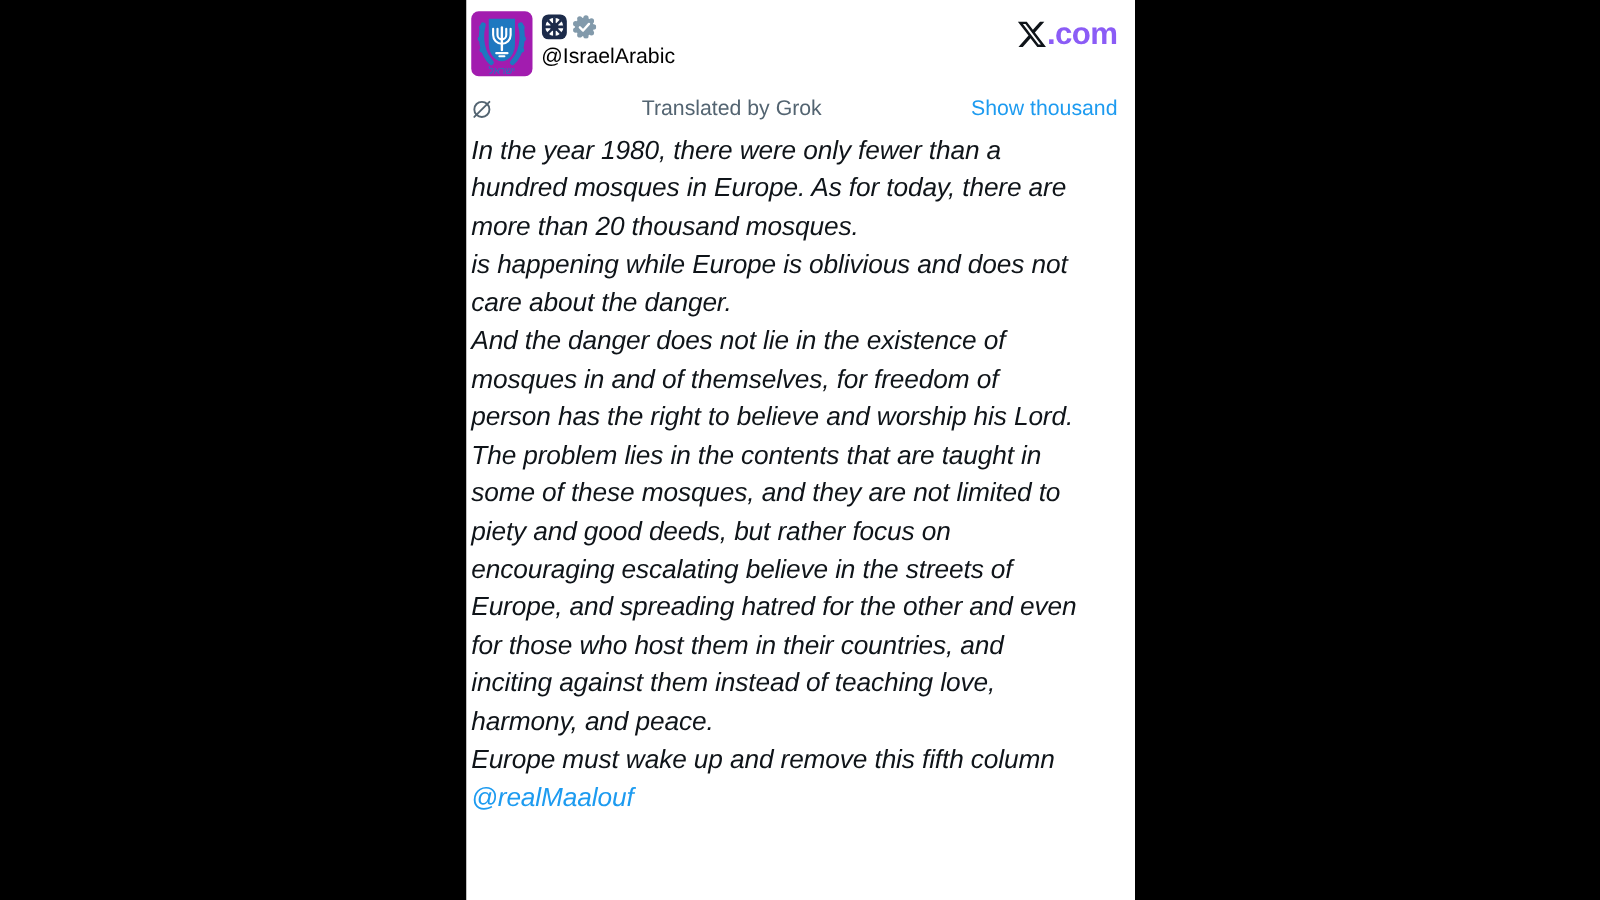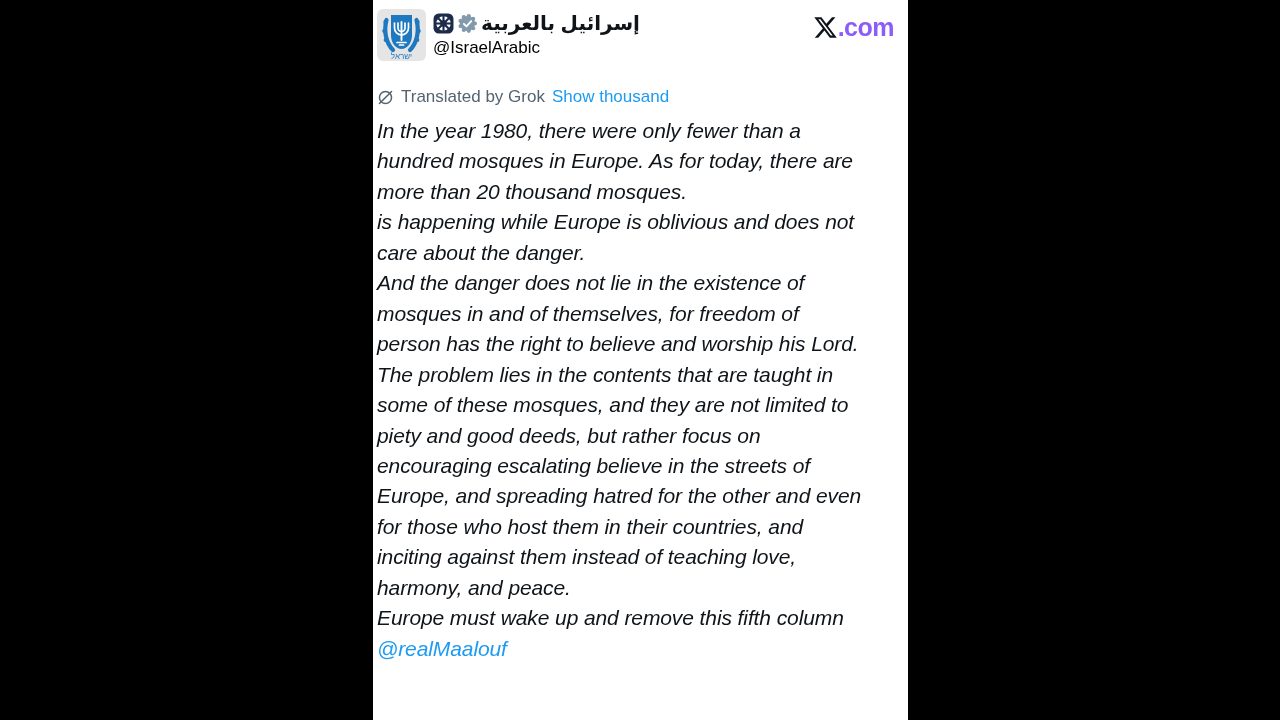--- a/index.html
+++ b/index.html
@@ -3,32 +3,32 @@
 <meta charset="utf-8">
 <style>
   * { margin:0; padding:0; box-sizing:border-box; }
   html,body { width:1280px; height:720px; background:#000; overflow:hidden;
               font-family:"Liberation Sans","DejaVu Sans",sans-serif; }
   .stage { position:relative; width:1280px; height:720px; background:#000; }
   .card { position:absolute; left:373px; top:0; width:535px; height:720px;
           background:#fff; padding:9px 14px 0 4px; }
   
   .hdr { display:flex; align-items:flex-start; }
-  .avatar { width:49px; height:52px; border-radius:6px; background:#e5e5e5;
+  .avatar { width:49px; height:52px; border-radius:6px; background:#a21caf;
             flex:0 0 auto; margin-right:7px; }
   .idcol { display:flex; flex-direction:column; padding-top:2px; }
   .namerow { display:flex; align-items:center; gap:4px; }
   .dispname { font-size:20px; font-weight:700; color:#0f1419; line-height:24px; direction:rtl; }
   .handle { font-size:17px; color:#000000; line-height:20px; margin-top:3px; }
   .spacer { flex:1 1 auto; }
   .sitemark { display:flex; align-items:center; margin-top:4px; color:#0f1419; }
   .sitemark svg { width:25px; height:25px; }
   .domaintxt { font-size:25px; font-weight:700; color:#8b5cf6; letter-spacing:-0.5px; }
   
-  .transrow { display:flex; align-items:center; gap:7px; margin-top:26px; }
+  .transrow { display:flex; align-items:center; gap:7px; margin-top:16px;justify-content:space-between; }
   .translabel { font-size:17px; color:#536471; }
   .showorig { font-size:17px; color:#1d9bf0; cursor:pointer; }
   
   .tweettext { margin-top:9px;font-style:italic; }
   .tline { font-size:21px; line-height:30.45px; color:#0f1419; white-space:nowrap;
            letter-spacing:-0.1px; }
   .mention { font-size:21px; line-height:30.45px; color:#1d9bf0; white-space:nowrap;
              cursor:pointer; letter-spacing:-0.1px; }
   .badge { flex:0 0 auto; display:inline-flex; }
 </style>
@@ -94,21 +94,20 @@
                 <circle cx="6.1" cy="16.75" r="2.2"></circle>
                 <circle cx="2.67" cy="12.67" r="2.2"></circle>
                 <circle cx="2.67" cy="7.33" r="2.2"></circle>
                 <circle cx="6.1" cy="3.25" r="2.2"></circle>
                 <circle cx="11.35" cy="2.32" r="2.2"></circle>
                 <circle cx="15.97" cy="4.99" r="2.2"></circle>
               </g>
               <polyline points="6.2,10.4 8.9,13.1 13.9,7.5" fill="none" stroke="#fff" stroke-width="2" stroke-linecap="round" stroke-linejoin="round"></polyline>
             </svg>
           </span>
-          <span class="dispname">إسرائيل بالعربية</span>
         </div>
         <div class="handle">@IsraelArabic</div>
       </div>
 
       <div class="spacer"></div>
 
       <div class="sitemark">
         <svg viewBox="0 0 24 24">
           <path fill="#0f1419" d="M18.244 2.25h3.308l-7.227 8.26 8.502 11.24H16.17l-5.214-6.817L4.99 21.75H1.68l7.73-8.835L1.254 2.25H8.08l4.713 6.231zm-1.161 17.52h1.833L7.084 4.126H5.117z"></path>
         </svg>

